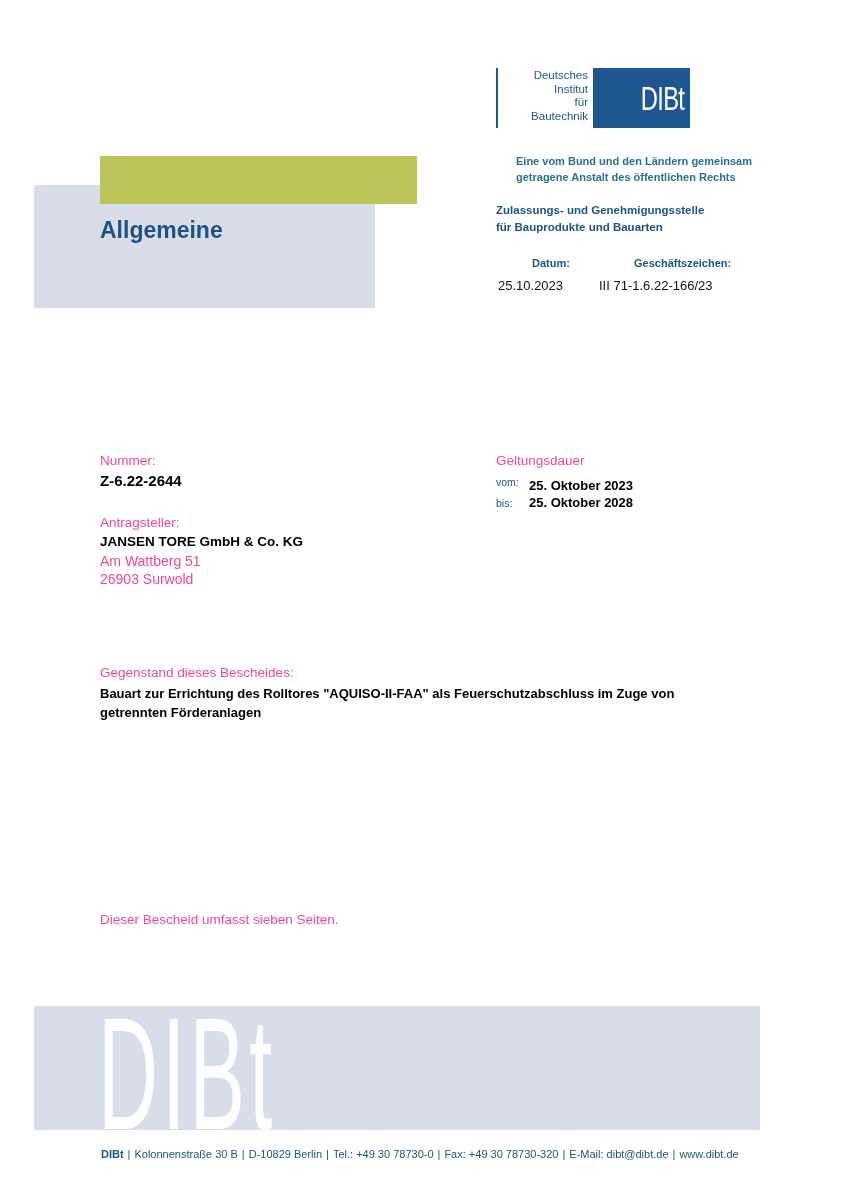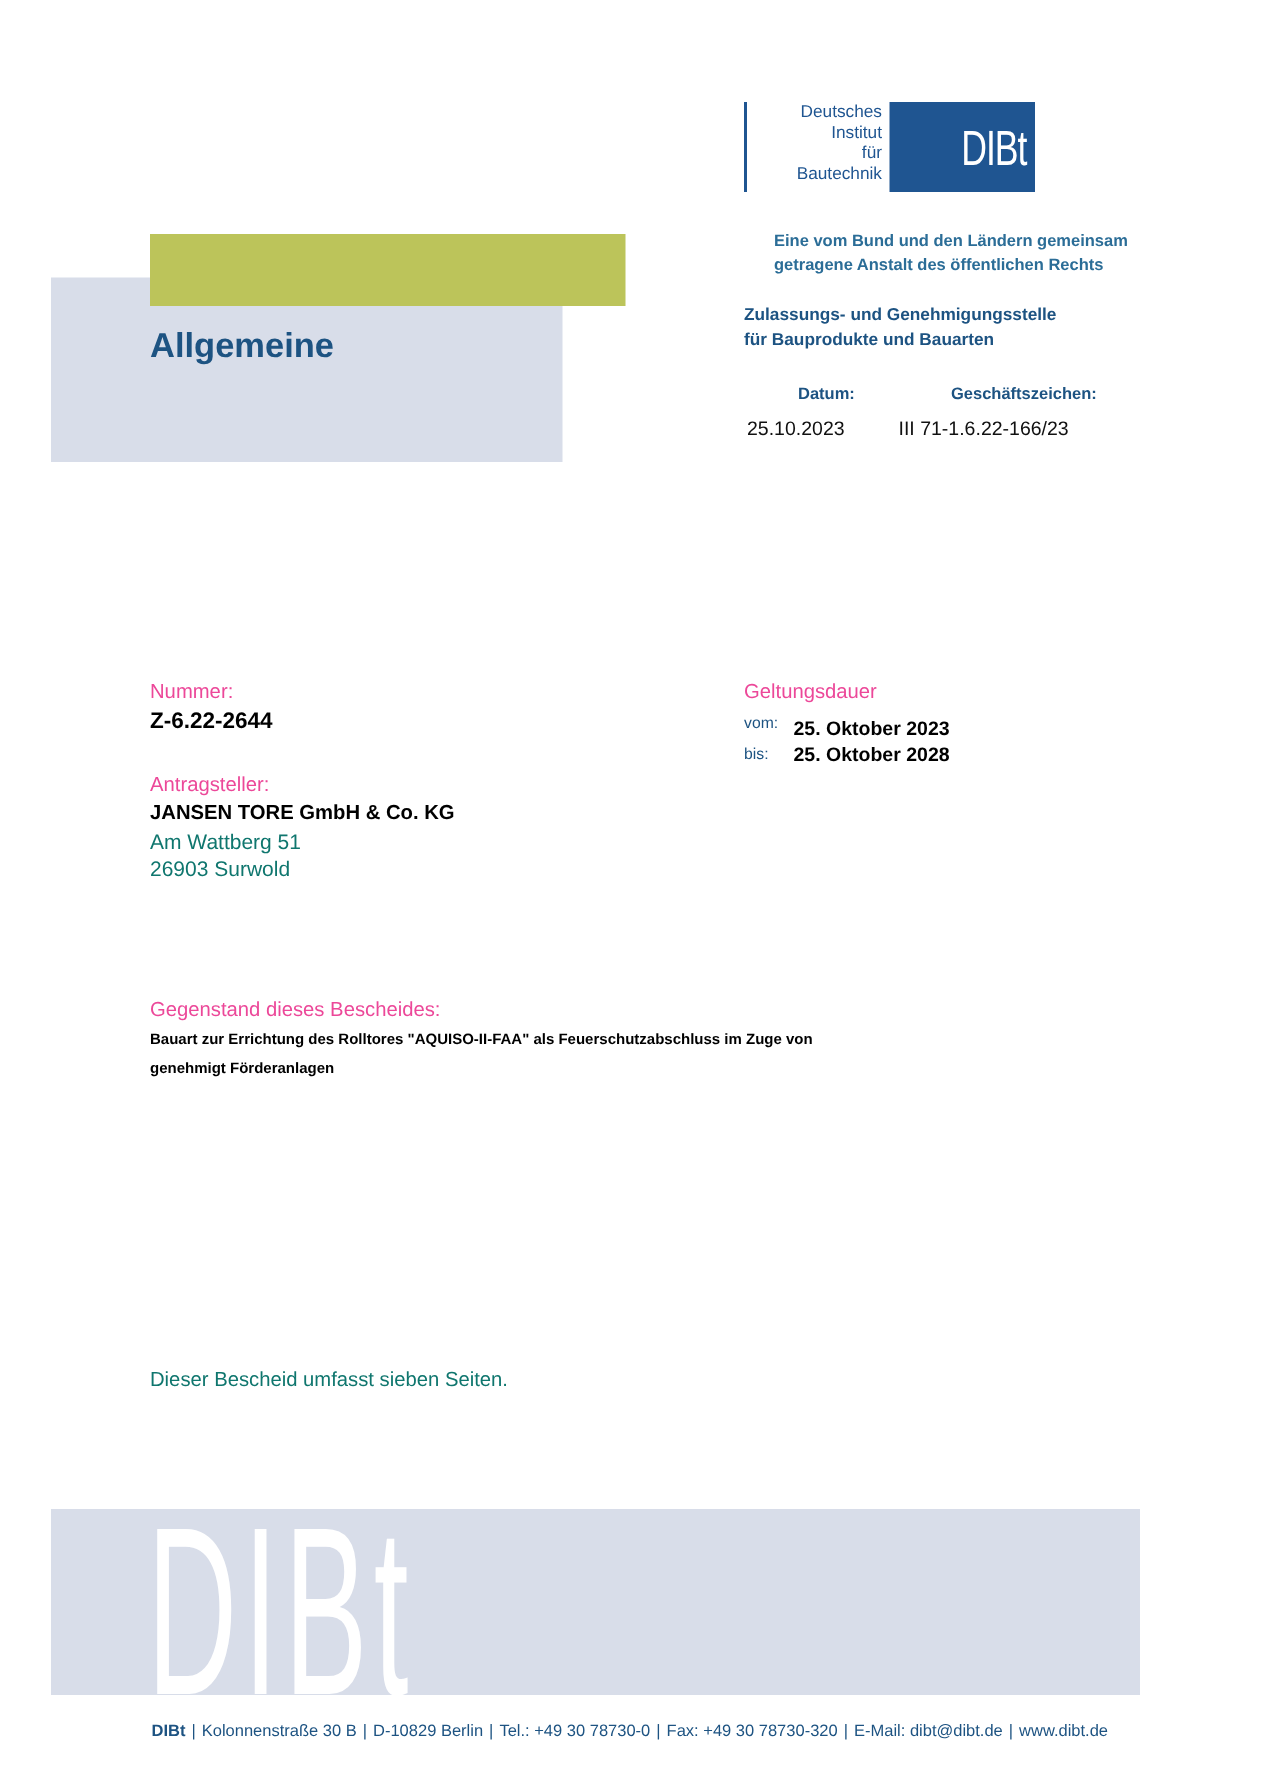--- a/index.html
+++ b/index.html
@@ -23,21 +23,21 @@
   .doc-title { left: 100px; top: 216px; font-size: 23px; line-height: 28px; font-weight: bold; color: #1d5382; }
 
   
   .agency { left: 496px; top: 153px; font-size: 11px; line-height: 16px; color: #2b6d97; font-weight: bold; margin-left: 20px; }
   .office { left: 496px; top: 202px; font-size: 11.5px; line-height: 17px; color: #1d5382; font-weight: bold; }
   .lbl-small { font-size: 11px; color: #1d5382; font-weight: bold; padding-left: 36px; }
   .val-date { font-size: 13px; color: #111; }
 
   .blue-label { font-size: 13.5px; font-weight: normal; color: #ec4899; }
   .bold-val { font-size: 14px; font-weight: bold; color: #000; }
-  .plain { font-size: 14px; color: #0f766e; line-height: 18px; }
+  .plain { font-size: 14px; color: #ec4899; line-height: 18px; }
   .tiny-lbl { font-size: 10.5px; color: #1d5382; }
 
   
   .footer-band { left: 34px; top: 1006px; width: 726px; height: 124px; background: #d8dde9; overflow: hidden; }
   .footer-logo { position: absolute; left: 64px; top: -12px; color: #fff; font-size: 160px; line-height: 1;
                  font-family: "Liberation Sans", sans-serif; transform: scaleX(0.52); transform-origin: left top;
                  letter-spacing: 8px; }
   .footer-line { left: 101px; top: 1148px; font-size: 11px; color: #1d5382; white-space: nowrap; }
   .footer-line .sep { color: #1d5382; margin: 0 4px; }
   .footer-line b { font-weight: bold; }
@@ -83,23 +83,23 @@
 <div class="abs bold-val" style="left:529px; top:478px; font-size:13px;text-align:center;">25. Oktober 2023</div>
 <div class="abs tiny-lbl" style="left:496px; top:497px;">bis:</div>
 <div class="abs bold-val" style="left:529px; top:495px; font-size:13px;">25. Oktober 2028</div>
 
 <div class="abs blue-label" style="left:100px; top:515px;">Antragsteller:</div>
 <div class="abs bold-val" style="left:100px; top:534px; font-size:13.5px;">JANSEN TORE GmbH &amp; Co. KG</div>
 <div class="abs plain" style="left:100px; top:552px;">Am Wattberg 51</div>
 <div class="abs plain" style="left:100px; top:570px;">26903 Surwold</div>
 
 <div class="abs blue-label" style="left:100px; top:665px;">Gegenstand dieses Bescheides:</div>
-<div class="abs bold-val" style="left:100px; top:684px; font-size:10px; line-height:19px;">
+<div class="abs bold-val" style="left:100px; top:684px; font-size:13px; line-height:19px;">
   <div>Bauart zur Errichtung des Rolltores "AQUISO-II-FAA" als Feuerschutzabschluss im Zuge von</div>
-  <div>genehmigt Förderanlagen</div>
+  <div>getrennten Förderanlagen</div>
 </div>
 
 <div class="abs plain" style="left:100px; top:910px; font-size:13.5px; line-height:19px;">
   <div>Dieser Bescheid umfasst sieben Seiten.</div>
 </div>
 
 <div class="abs footer-band">
   <div class="footer-logo">DIBt</div>
 </div>
 <div class="abs footer-line">

